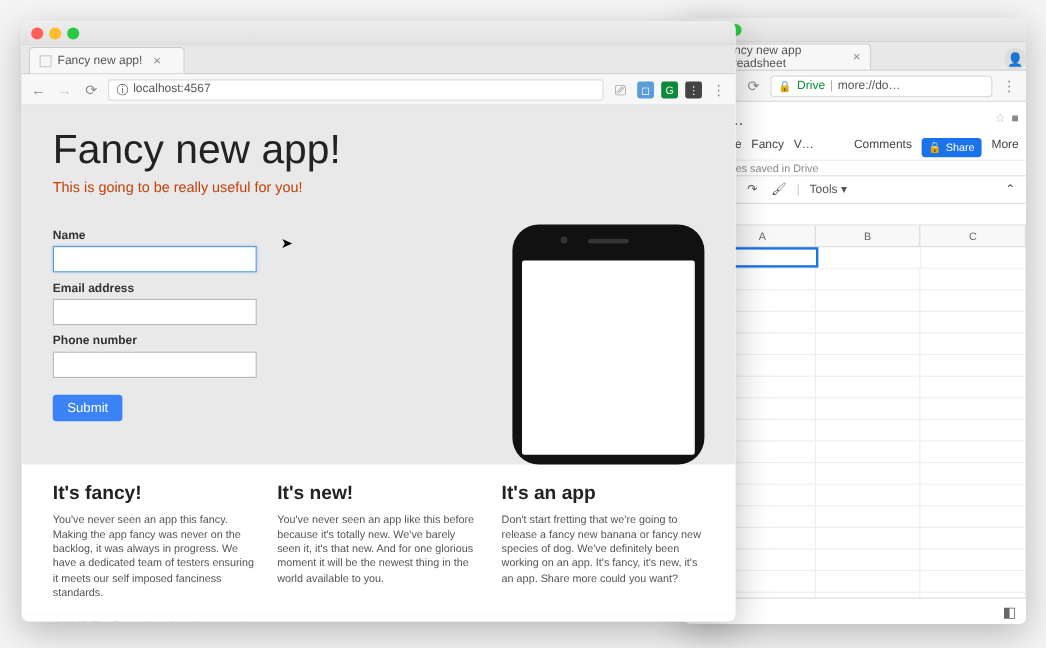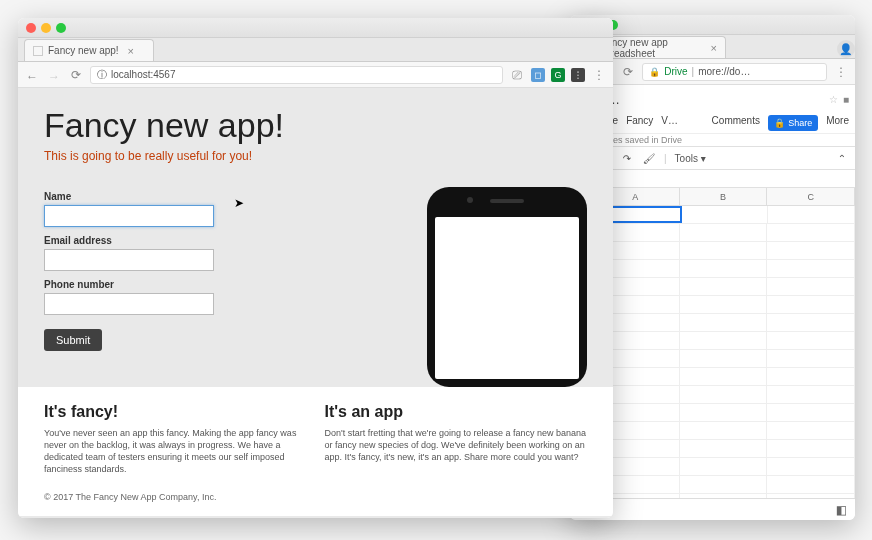--- a/index.html
+++ b/index.html
@@ -22,21 +22,21 @@
 .ext{width:14px;height:14px;border-radius:2px;font-size:9px;color:#fff;display:flex;align-items:center;justify-content:center}
 .content{height:calc(100% - 70px);overflow:hidden;background:#e9e9e9}
 .hero{padding:18px 26px 14px}
 .hero h1{font-size:34px;font-weight:400;color:#222;margin-bottom:4px}
 .hero .sub{font-size:12px;color:#c2410c}
 .formrow{display:flex;padding:0 26px;gap:8px}
 .form{flex:1;padding-top:6px}
 .form label{display:block;font-size:10px;font-weight:600;color:#333;margin:8px 0 3px}
 .form input{width:170px;height:22px;border:1px solid #bbb;background:#fff;padding:0 6px;font-size:11px}
 .form input.focus{border:1px solid #5b9dd9;box-shadow:0 0 3px rgba(91,157,217,.6)}
-.btn-submit{margin-top:14px;background:#404040;color:#fff;border:none;border-radius:3px;padding:5px 12px;font-size:11px}
+.btn-submit{margin-top:14px;background:#3b82f6;color:#fff;border:none;border-radius:3px;padding:5px 12px;font-size:11px}
 .phone{width:160px;height:200px;background:#111;border-radius:22px;padding:30px 8px 8px;position:relative;margin-top:10px}
 .phone:before{content:"";position:absolute;top:12px;left:50%;transform:translateX(-50%);width:34px;height:4px;background:#333;border-radius:3px}
 .phone:after{content:"";position:absolute;top:10px;left:40px;width:6px;height:6px;background:#333;border-radius:50%}
 .phone .screen{background:#fff;width:100%;height:100%;border-radius:2px}
 .features{background:#fff;padding:16px 26px 12px;display:flex;gap:18px}
 .feat{flex:1}
 .feat h3{font-size:16px;font-weight:700;color:#222;margin-bottom:6px}
 .feat p{font-size:9px;line-height:1.35;color:#555}
 .footer{background:#fff;padding:4px 26px 14px;font-size:9px;color:#666}
 
@@ -296,20 +296,24 @@
       <div class="phone">
         <div class="screen"></div>
       </div>
     </div>
     <div class="features">
       <div class="feat">
         <h3>It's fancy!</h3>
         <p>You've never seen an app this fancy. Making the app fancy was never on the backlog, it was always in progress. We have a dedicated team of testers ensuring it meets our self imposed fanciness standards.</p>
       </div>
       <div class="feat">
+        <h3>It's new!</h3>
+        <p>You've never seen an app like this before because it's totally new. We've barely seen it, it's that new. And for one glorious moment it will be the newest thing in the world available to you.</p>
+      </div>
+      <div class="feat">
         <h3>It's an app</h3>
         <p>Don't start fretting that we're going to release a fancy new banana or fancy new species of dog. We've definitely been working on an app. It's fancy, it's new, it's an app. Share more could you want?</p>
       </div>
     </div>
     <div class="footer">© 2017 The Fancy New App Company, Inc.</div>
   </div>
 </div>
 
 <div class="cursor">➤</div>
 

